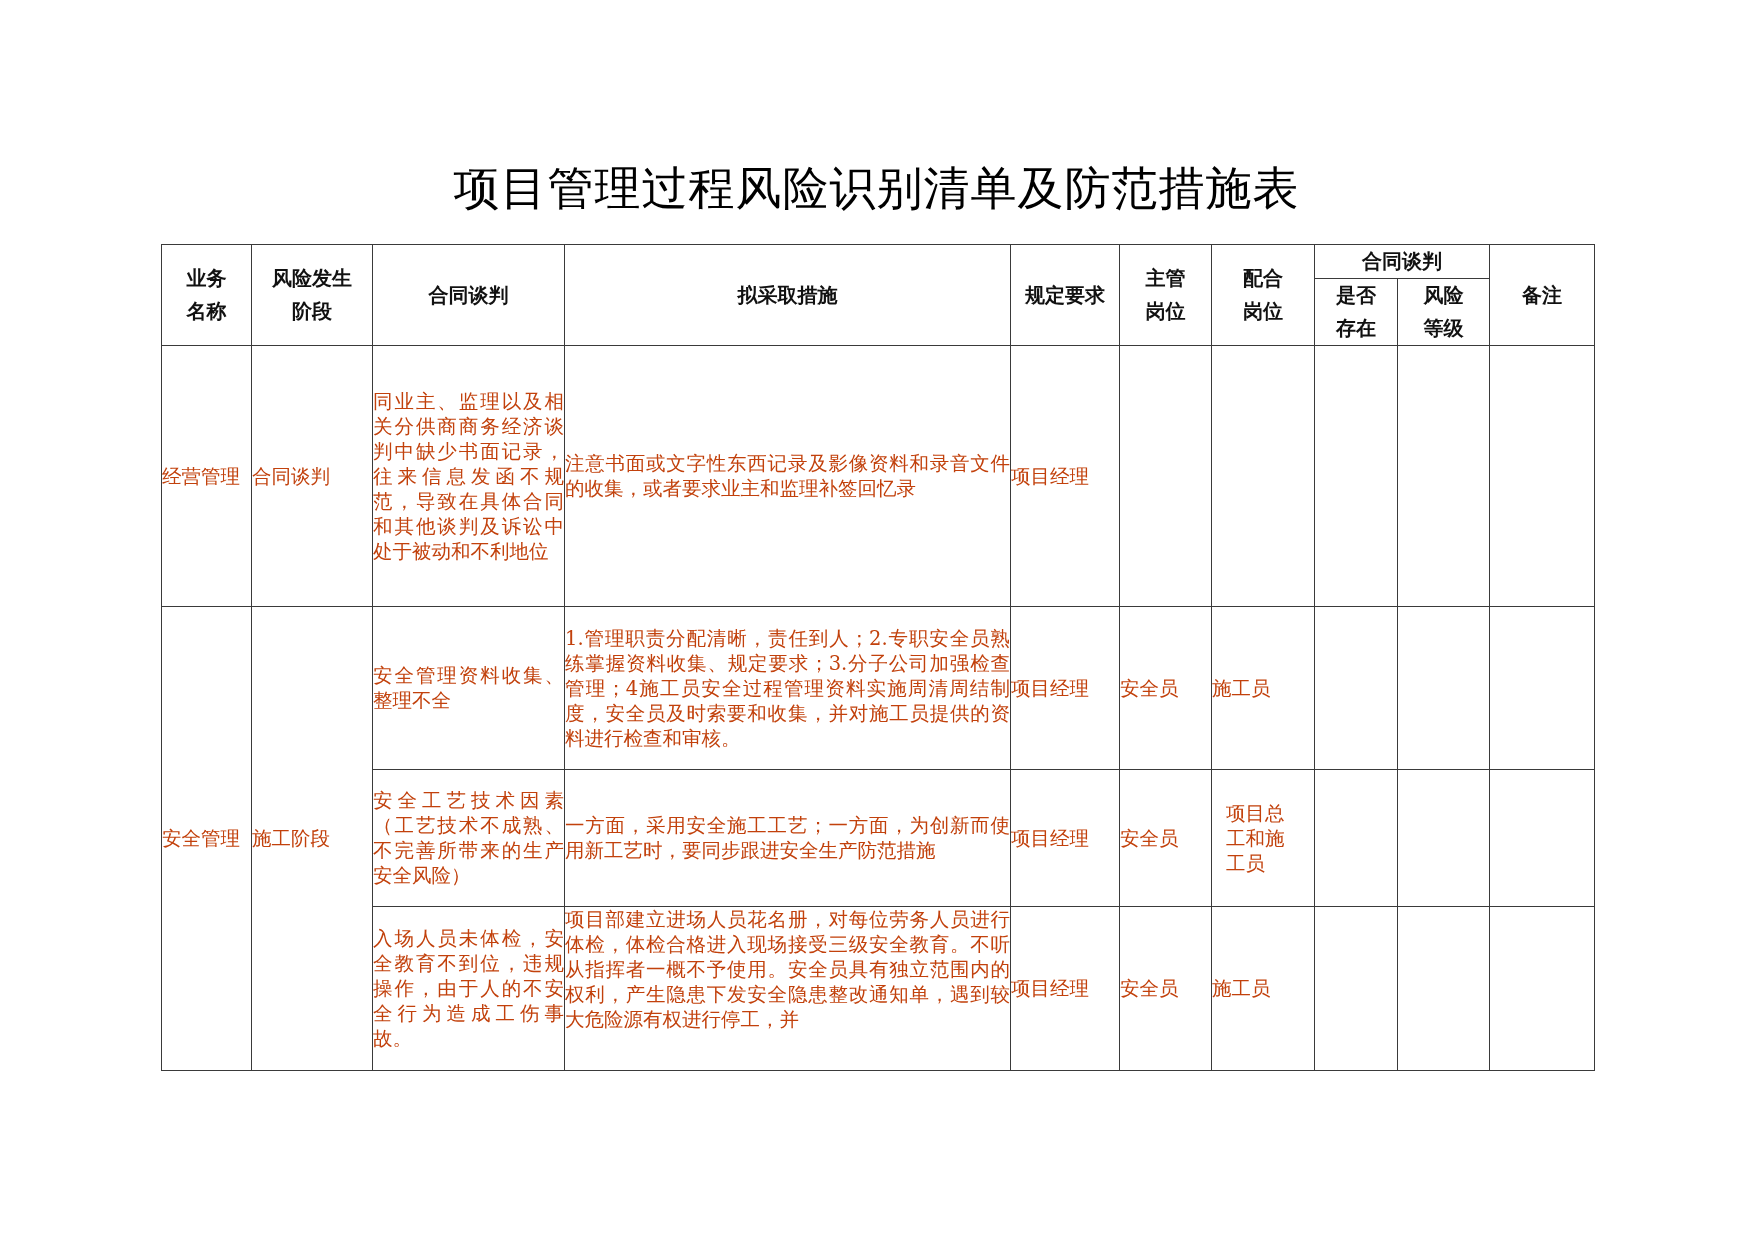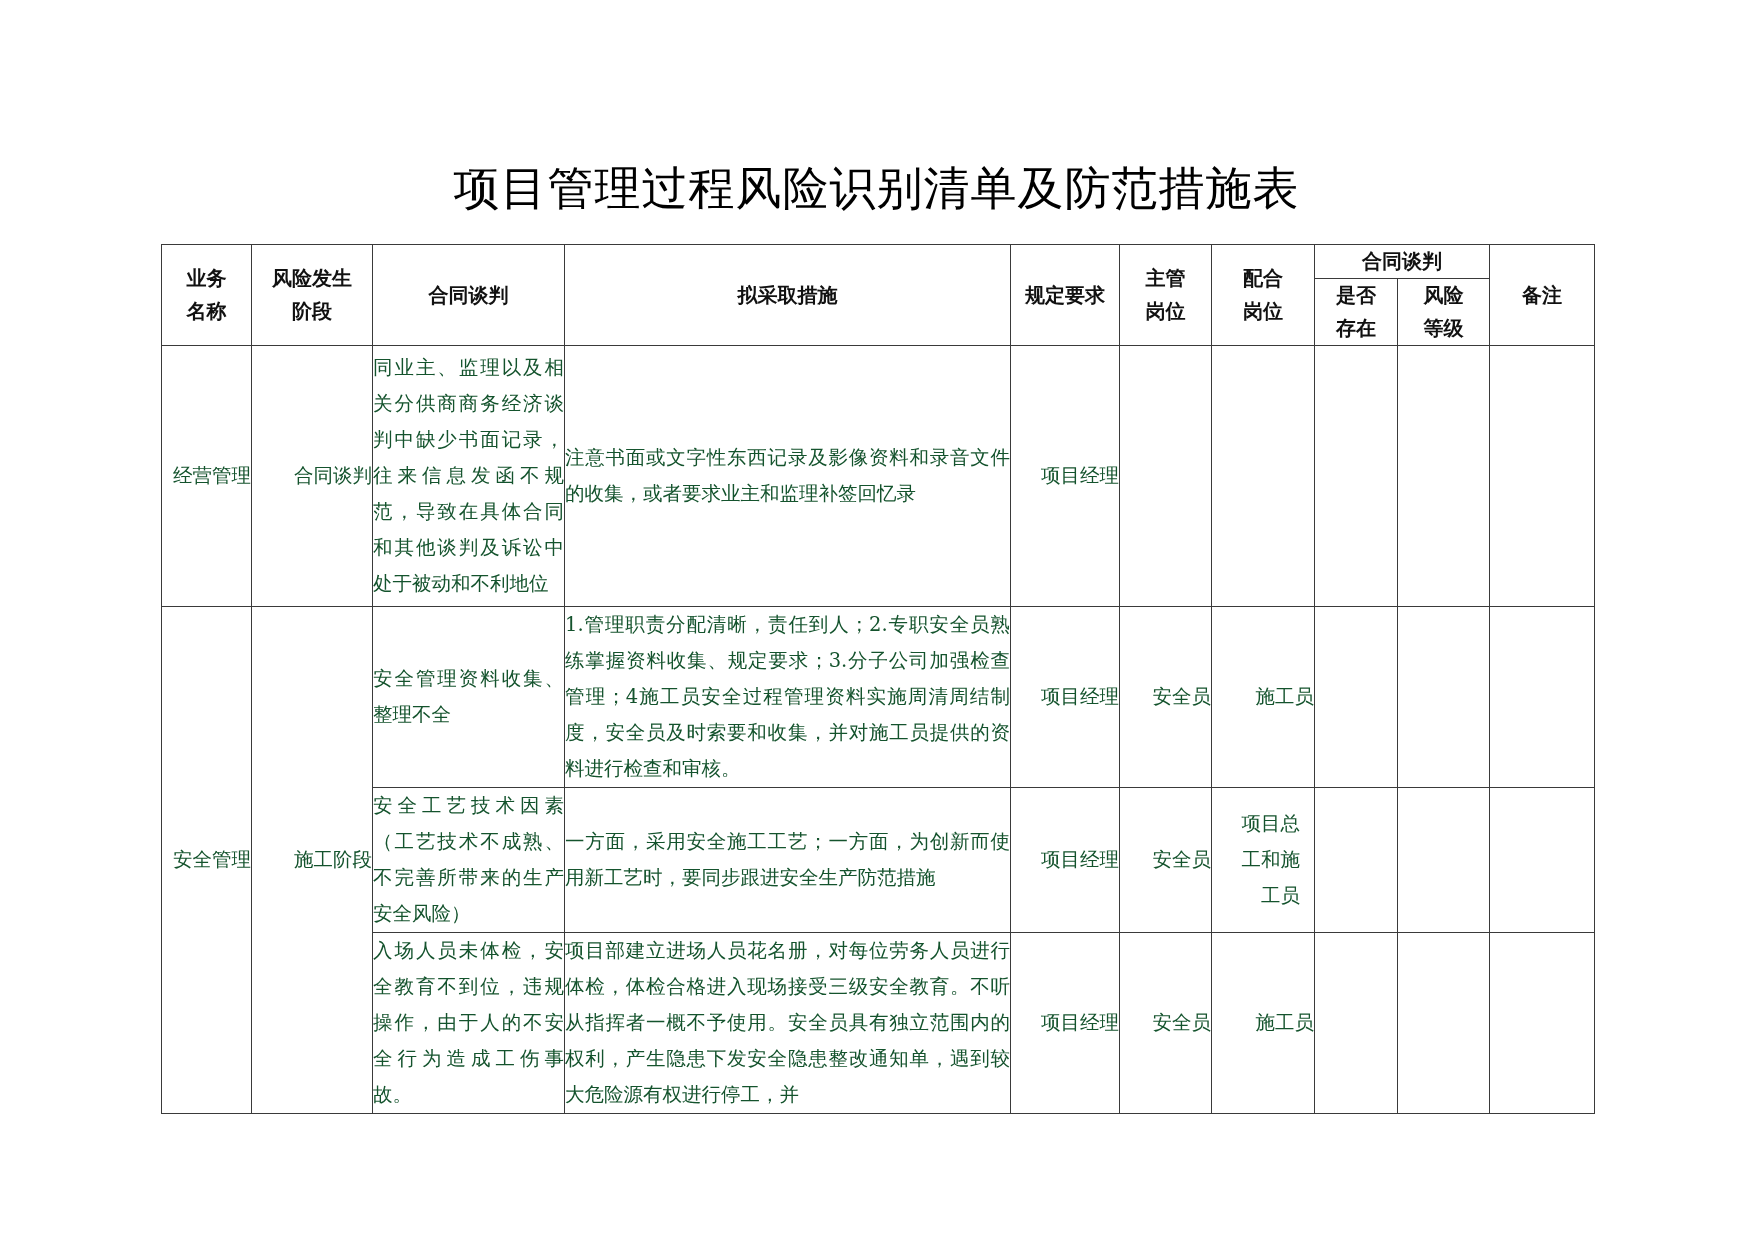--- a/index.html
+++ b/index.html
@@ -6,22 +6,22 @@
   body { width: 1753px; height: 1240px; position: relative; overflow: hidden;
          font-family: "DejaVu Serif", "Liberation Serif", serif; color: #111; }
   .title { position: absolute; left: 0; width: 1753px; top: 158px; text-align: center;
            font-family: Liberation Sans, sans-serif;
            font-size: 46px; letter-spacing: 1px; font-weight: normal; color: #000; }
   table.main { position: absolute; left: 161px; top: 244px; width: 1433px;
                border-collapse: collapse; table-layout: fixed; }
   table.main td, table.main th { border: 1.5px solid #3a3a3a; padding: 0; vertical-align: middle; }
   th { font-family: "DejaVu Sans", "Liberation Sans", sans-serif; font-weight: bold;
        font-size: 20px; line-height: 33px; text-align: center; color: #111; }
-  td { font-size: 19.5px; line-height: 36px; color: #14532d; }
-  td.c { text-align: right; margin-left: 12px; }
+  td { font-size: 19.5px; line-height: 25px; color: #c2410c; }
+  td.c { text-align: left; margin-left: 12px; }
   td.wrap { text-align: justify; padding: 0 10px; }
   .stack { display: block; }
 </style>
 </head>
 <body>
 
 <div class="title">项目管理过程风险识别清单及防范措施表</div>
 
 <table class="main">
   <colgroup>

